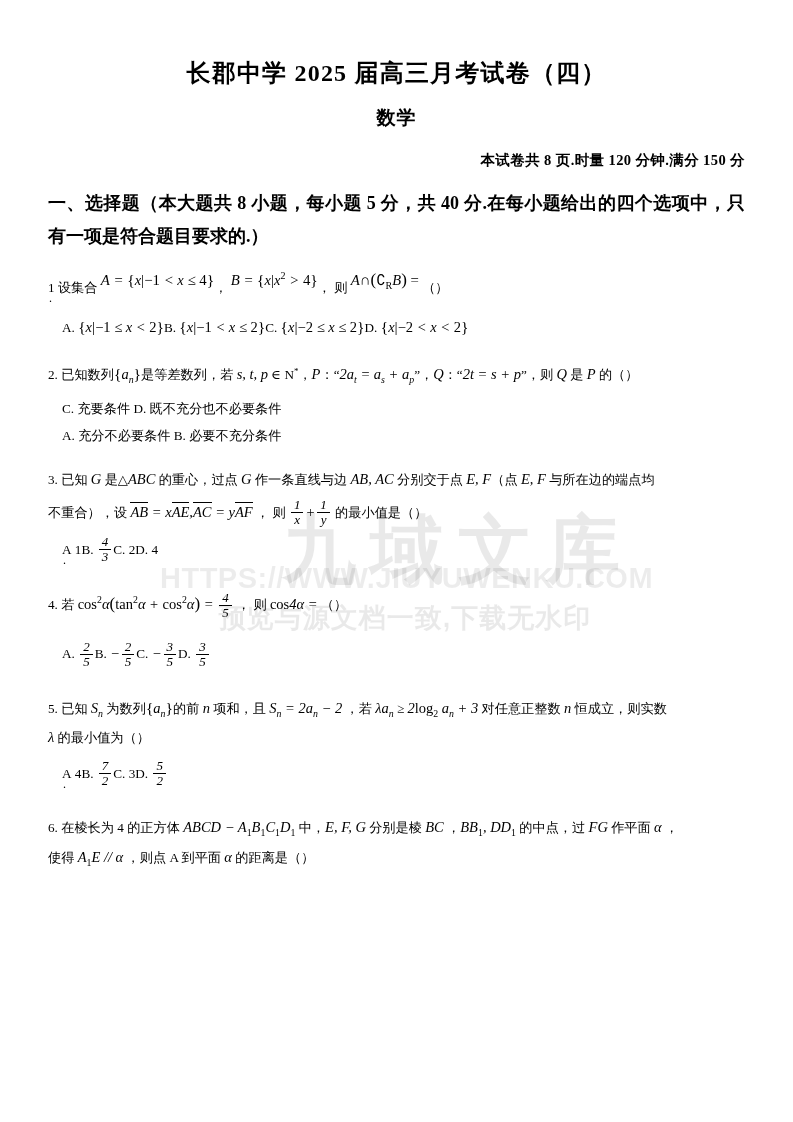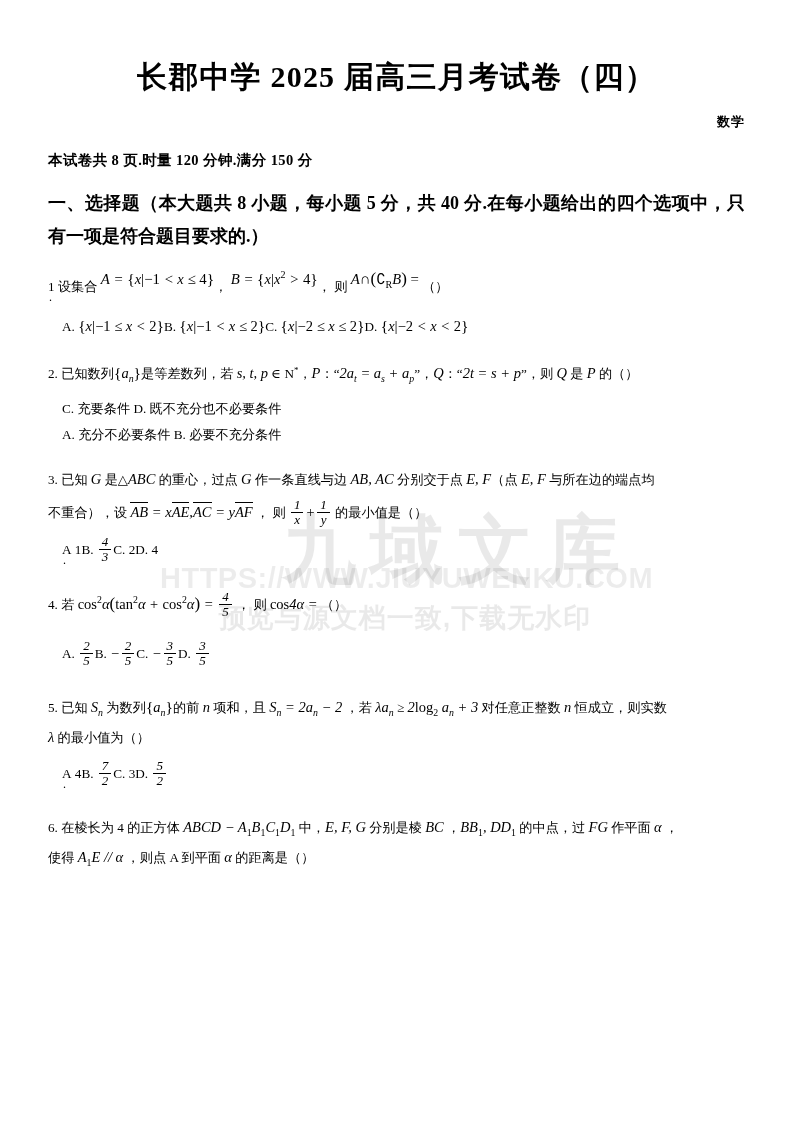--- a/index.html
+++ b/index.html
@@ -77,36 +77,36 @@
   
   .content {
     position: relative;
     z-index: 1;
     padding: 0 48px;
   }
 
   .doc-title {
     text-align: center;
     font-weight: bold;
-    font-size: 30px;
+    font-size: 24px;
     letter-spacing: 1.2px;
     margin: 0;
     padding-top: 58px;
     line-height: 1.25;
   }
   .doc-subject {
+    text-align: center;
+    font-weight: bold;
+    font-size: 19px;
+    letter-spacing: 1px;
+    margin: 0;
+    padding-top: 17px;
+  }
+  .doc-meta {
     text-align: right;
-    font-weight: bold;
-    font-size: 13px;
-    letter-spacing: 1px;
-    margin: 0;
-    padding-top: 17px;
-  }
-  .doc-meta {
-    text-align: left;
     font-weight: bold;
     font-size: 14.5px;
     letter-spacing: 0.4px;
     margin: 0;
     padding-top: 20px;
   }
 
   .section-heading {
     font-size: 18px;
     font-weight: bold;

